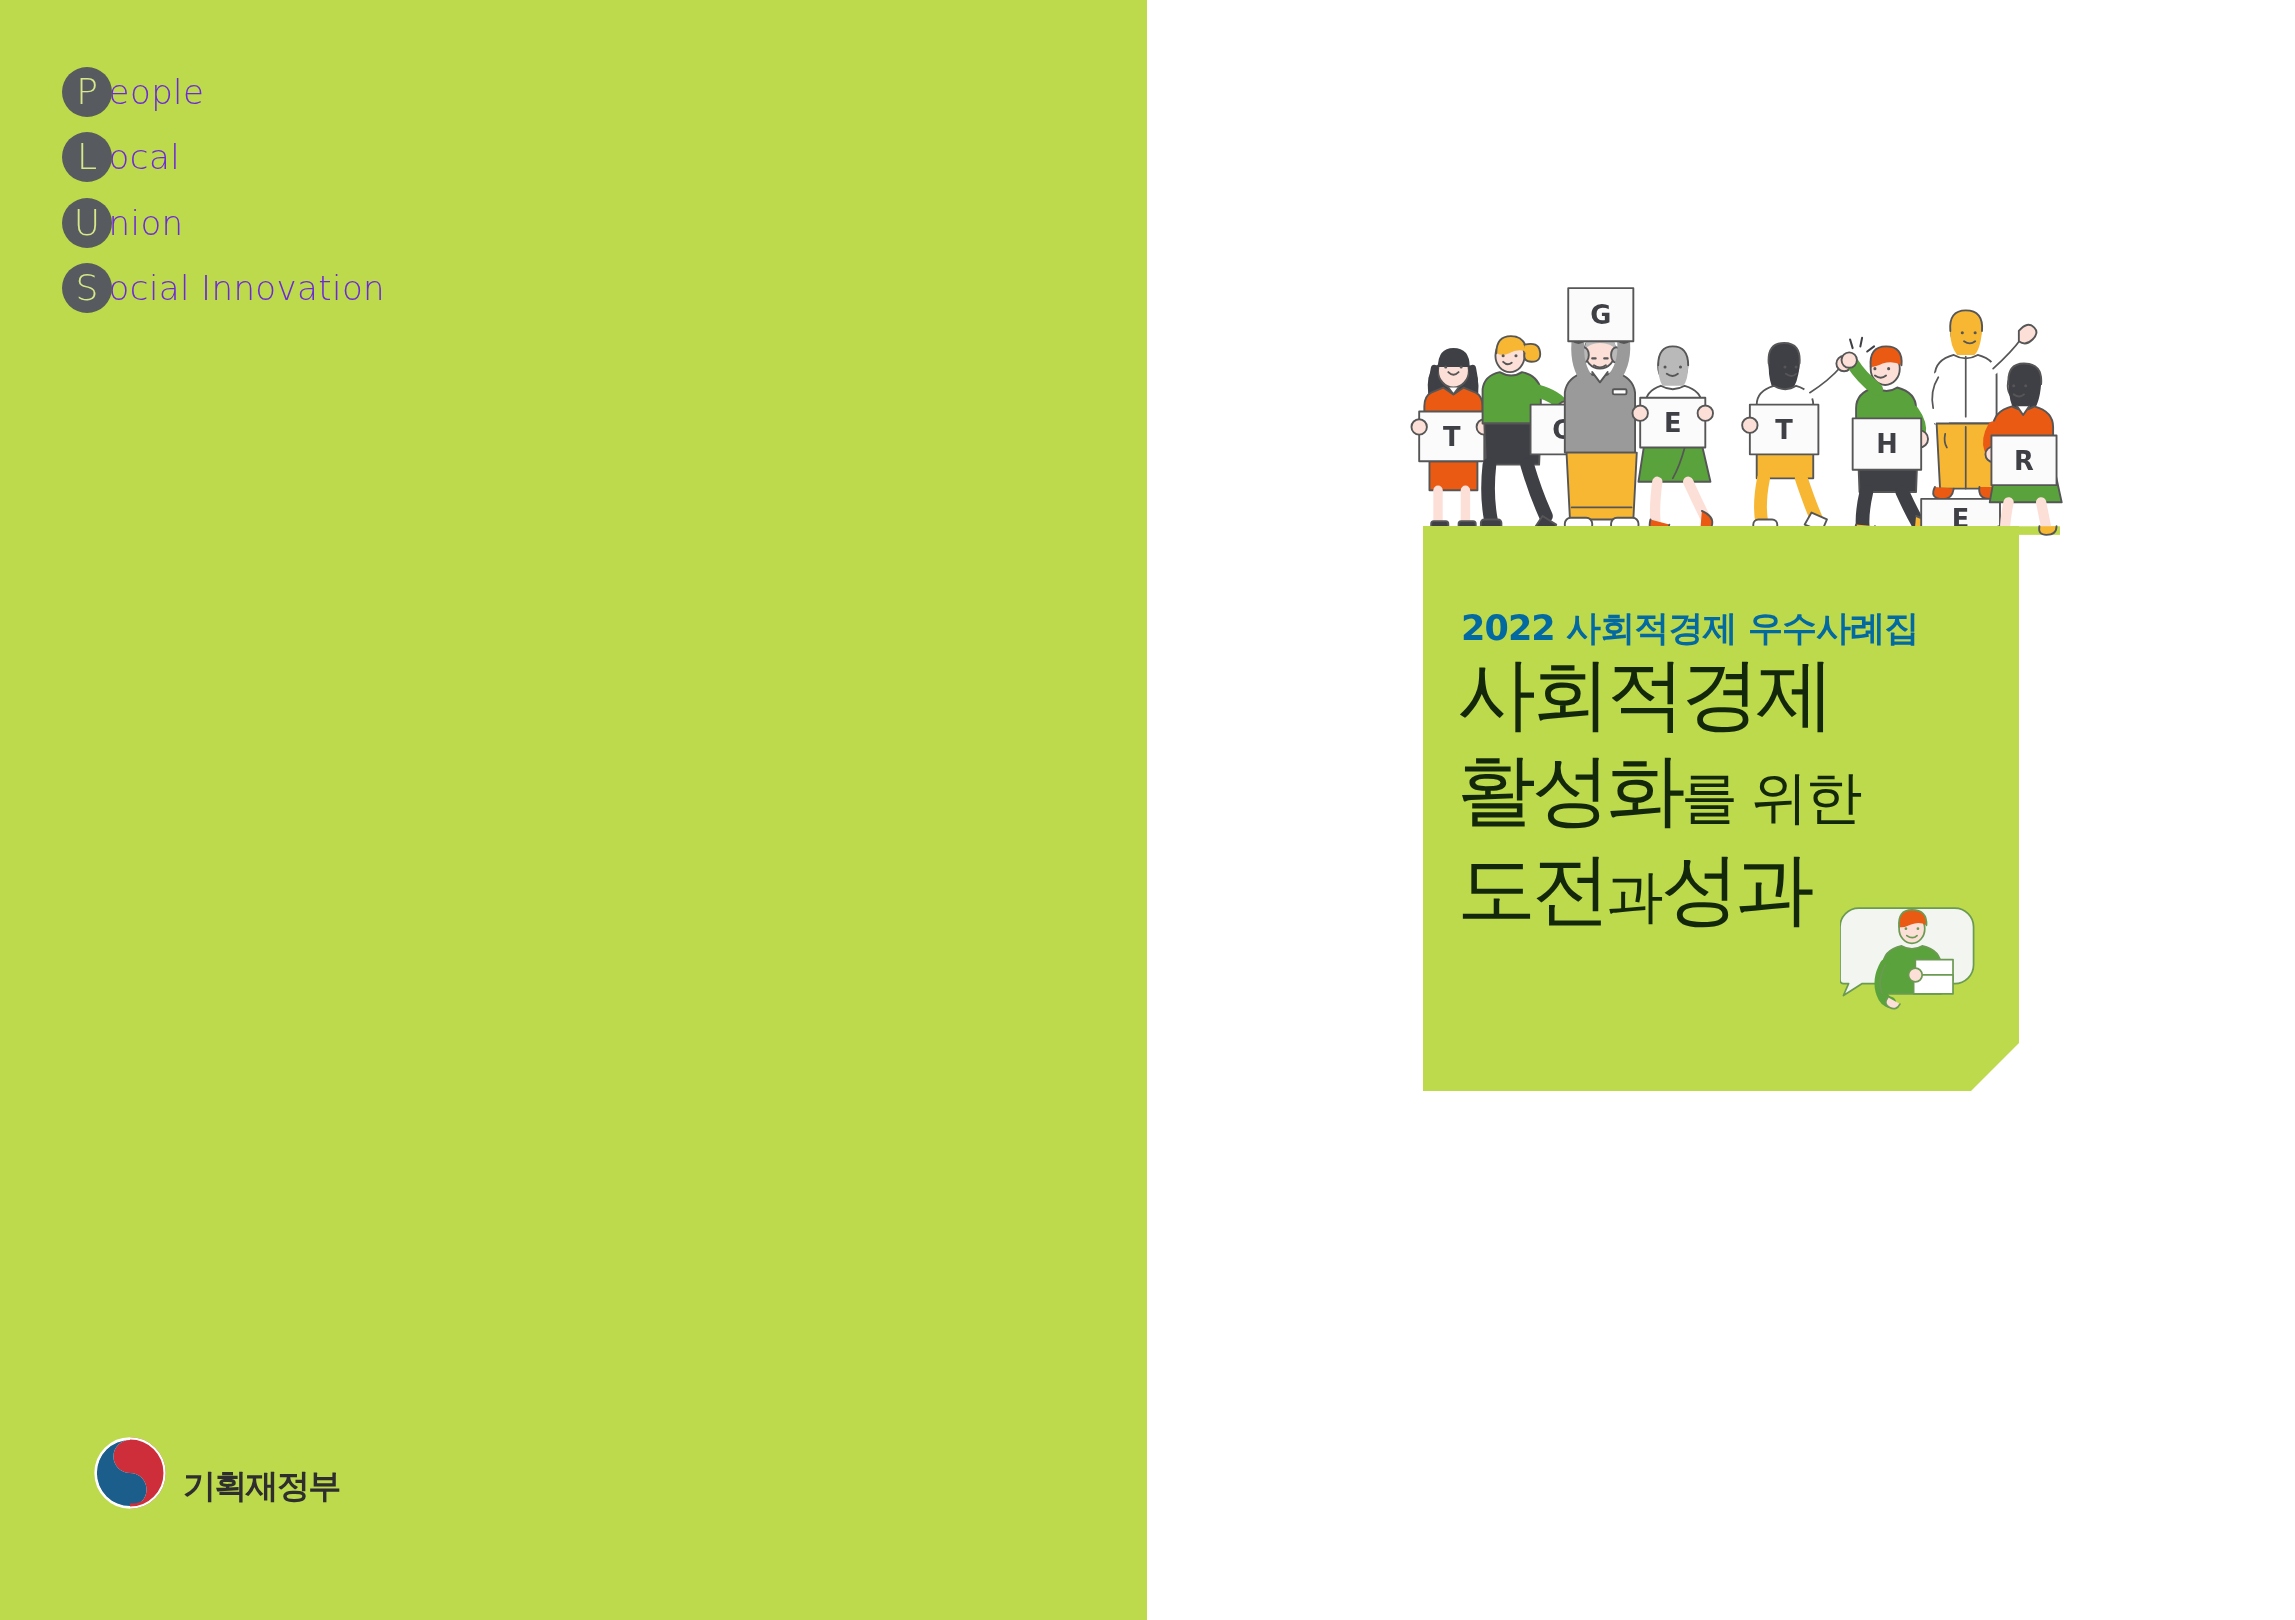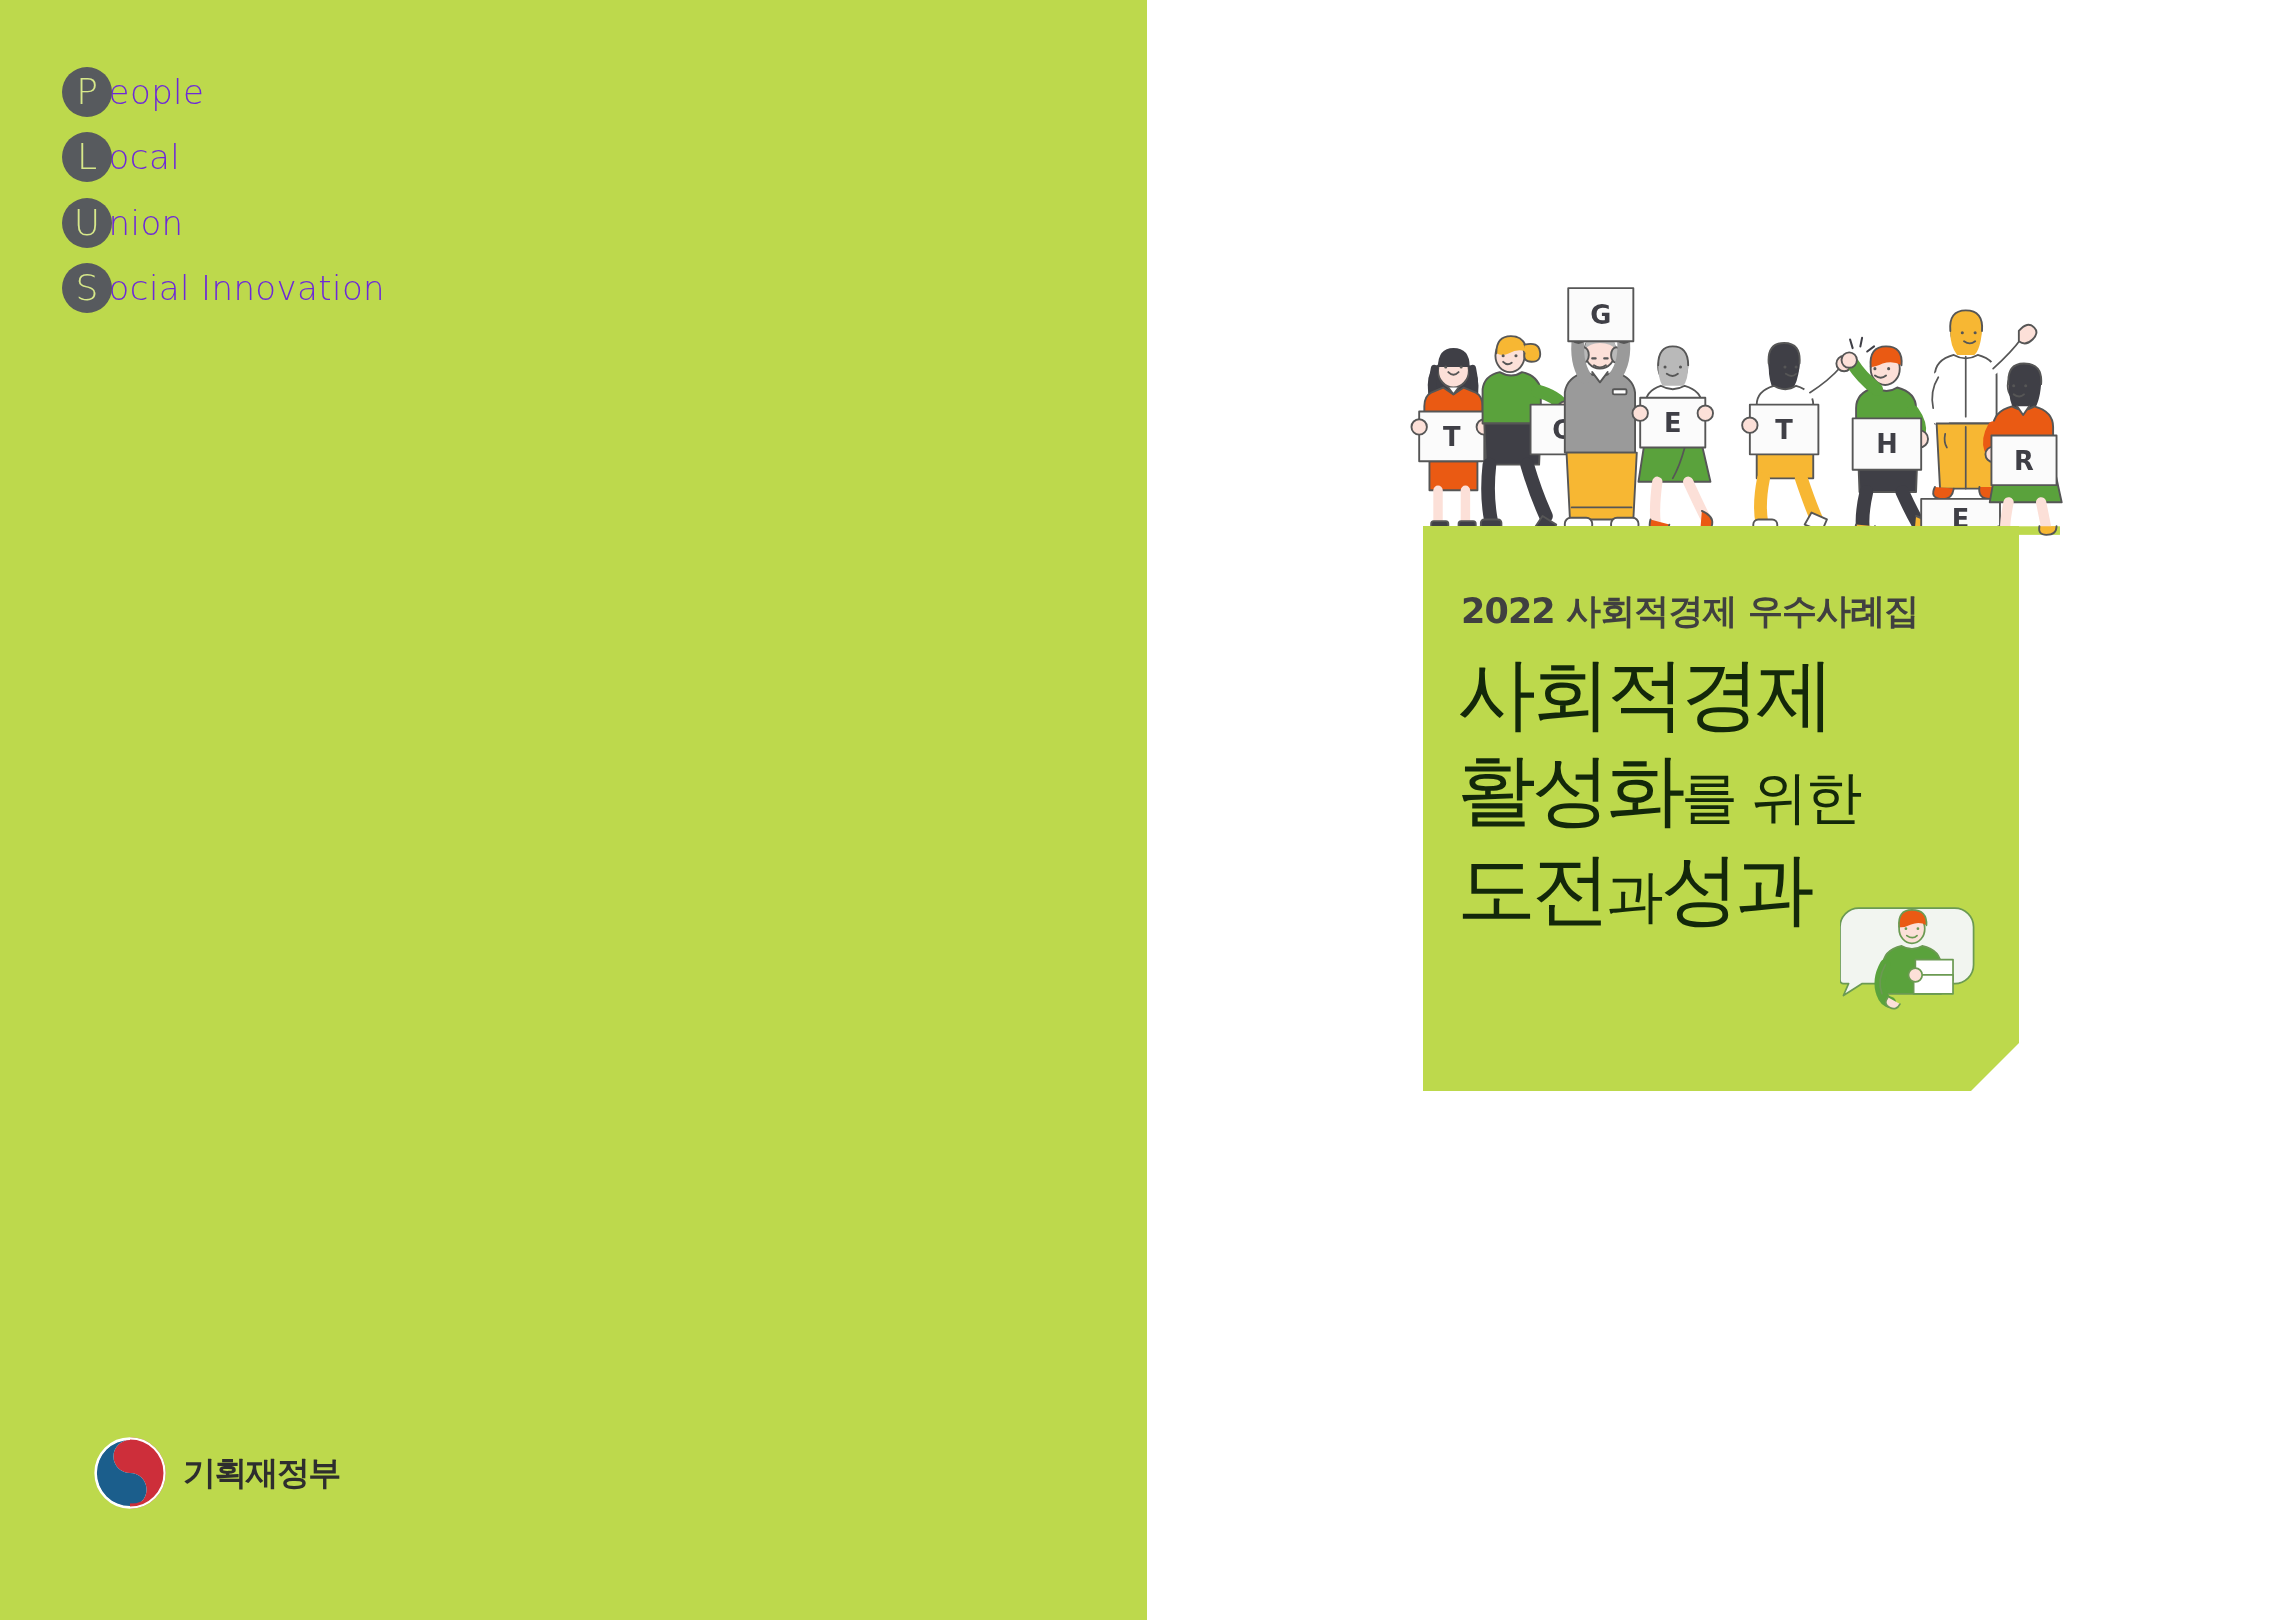--- a/index.html
+++ b/index.html
@@ -91,22 +91,22 @@
   #corner-fold {
     position: absolute;
     right: 0; bottom: 0;
     width: 0; height: 0;
     border-left: 48px solid transparent;
     border-bottom: 48px solid #ffffff;
   }
 
   #eyebrow {
     position: absolute;
-    left: 38px; top: 62px;
-    color: #404040;
+    left: 38px; top: 79px;
+    color: #0369a1;
     font-size: 35px;
     font-weight: 700;
     letter-spacing: -0.9px;
     white-space: nowrap;
     font-family: "DejaVu Sans", sans-serif;
   }
 
   .title-line {
     position: absolute;
     left: 34px;
@@ -133,21 +133,21 @@
   #title-figure svg { display:block; width:100%; height:100%; }
 
   
   .logo-bar {
     position: absolute;
     display: flex; align-items: center;
     gap: 74px;
   }
   #logos-back  { left: 94px; top: 1437px; }
 
-  .logo-unit { display: flex; align-items: center; gap: 17px; }
+  .logo-unit { display: flex; align-items: flex-end; gap: 17px; }
   .logo-mark { flex: 0 0 auto; display: block; }
   .logo-text {
     font-size: 33px;
     font-weight: 700;
     color: #2e2e2e;
     letter-spacing: -1.7px;
     white-space: nowrap;
     font-family: "DejaVu Sans", sans-serif;
   }
 </style>

